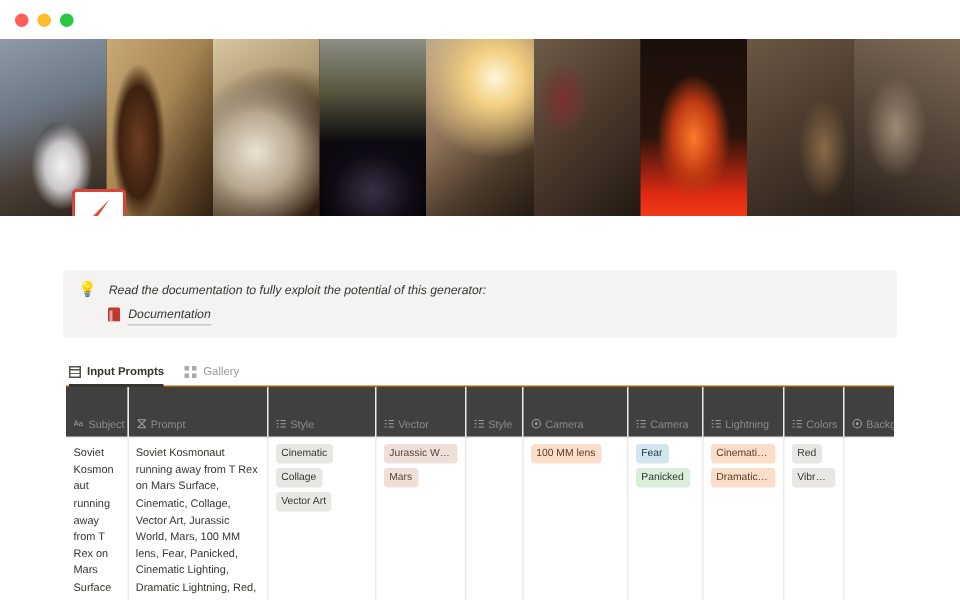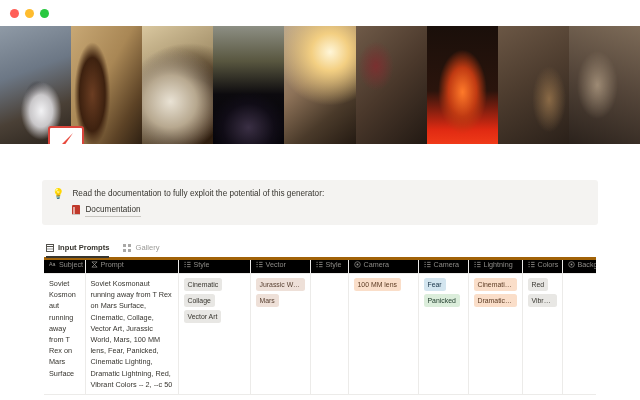--- a/index.html
+++ b/index.html
@@ -63,31 +63,31 @@
   
   .page { padding: 0 0 0 0; background:#fff; position:relative; }
   .page-inner { padding: 24px 44px 0 44px; }
   .page-title { font-size: 21px; font-weight: 700; color:#1c1b19; letter-spacing:-0.4px;
                 margin-top: 8px; }
 
   .callout { margin-top: 12px; margin-left:-2px; background:#f4f3f1; border-radius:3px;
              padding: 7px 10px 8px 10px; display:flex; gap:8px; align-items:flex-start;
              width: calc(100% + 4px); }
   .callout-icon { font-size: 10px; line-height:13px; flex:0 0 auto; }
-  .callout-body { font-size: 8.2px; color:#37352f; line-height: 13px; }
+  .callout-body { font-size: 8.2px; color:#37352f; line-height: 13px; font-style: italic; }
   .doc-link { margin-top: 3px; display:flex; align-items:center; gap:5px; }
   .doc-link .bk { width:8px; height:10px; background:#c0392b; border-radius:1px;
                   position:relative; }
   .doc-link .bk:after { content:""; position:absolute; left:1px; top:1.5px; width:2px;
                         height:7px; background:#fff; opacity:.55; }
   .doc-link span { font-size: 8.2px; color:#37352f; border-bottom:1px solid #c9c7c2; }
 
   
   .tabs { margin-top: 18px; display:flex; align-items:flex-end; gap:14px;
-          border-bottom: 3px solid #a16207; padding-left:2px; }
+          border-bottom: 1px solid #a16207; padding-left:2px; }
   .tab { display:flex; align-items:center; gap:4px; padding-bottom:5px; font-size:7.6px;
          color:#9b9a97; position:relative; cursor:pointer; }
   .tab.active { color:#37352f; font-weight:600; }
   .tab.active:after { content:""; position:absolute; left:0; right:0; bottom:-1px;
                       height:2px; background:#37352f; }
   .gicon { width:8px; height:8px; display:inline-block; position:relative; opacity:.85; }
   .gicon.grid:before { content:""; position:absolute; inset:0; border:1px solid currentColor; }
   .gicon.grid:after  { content:""; position:absolute; left:0; right:0; top:2.5px;
                        border-top:1px solid currentColor;
                        box-shadow: 0 2.5px 0 -0.2px currentColor; }
@@ -96,21 +96,21 @@
       linear-gradient(currentColor,currentColor) 5px 0/3px 3px no-repeat,
       linear-gradient(currentColor,currentColor) 0 5px/3px 3px no-repeat,
       linear-gradient(currentColor,currentColor) 5px 5px/3px 3px no-repeat; }
 
   
   .table-wrap { margin-top:0; width:100%; overflow:hidden; }
   table { border-collapse: collapse; table-layout: fixed; width: 596px; }
   th, td { border-right: 1px solid #ecebe9; border-bottom: 1px solid #ecebe9;
            vertical-align: top; padding: 4px 5px; }
   th { font-size: 7.2px; font-weight: 400; color:#8d8b87; text-align:center;
-       padding: 0 5px 4px 5px; white-space: nowrap; background:#000000; }
+       padding: 20px 5px 4px 5px; white-space: nowrap; background:#404040; }
   th .hcell { display:flex; align-items:center; gap:3px; }
   .hico { width:7px; height:7px; flex:0 0 auto; opacity:.9; color:#adaba6; }
   td { font-size: 7.3px; color:#37352f; line-height: 11.2px; }
   .cell-text { word-wrap: break-word; }
   .cell-prompt { color:#37352f; }
   .tags { display:flex; flex-wrap:wrap; gap:3px; }
   .tag { font-size: 6.9px; line-height: 9px; padding: 2px 4px; border-radius: 2.5px;
          white-space: nowrap; max-width: 100%; overflow: hidden; text-overflow: ellipsis; }
   .t-gray   { background:#e8e7e4; color:#37352f; }
   .t-brown  { background:#eee0d8; color:#5a4233; }

